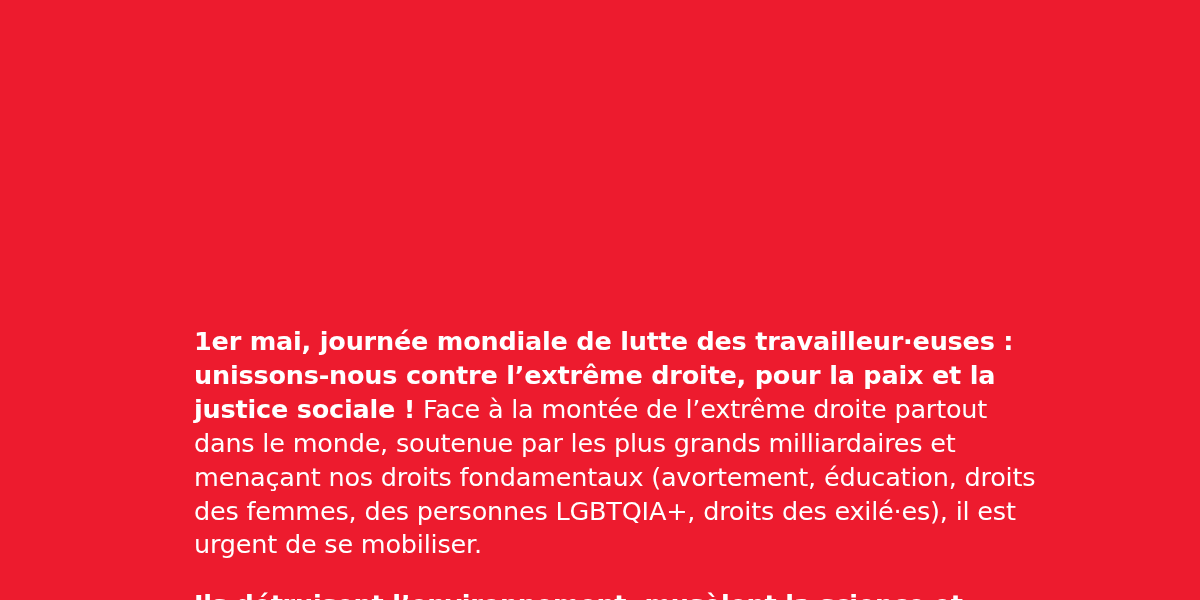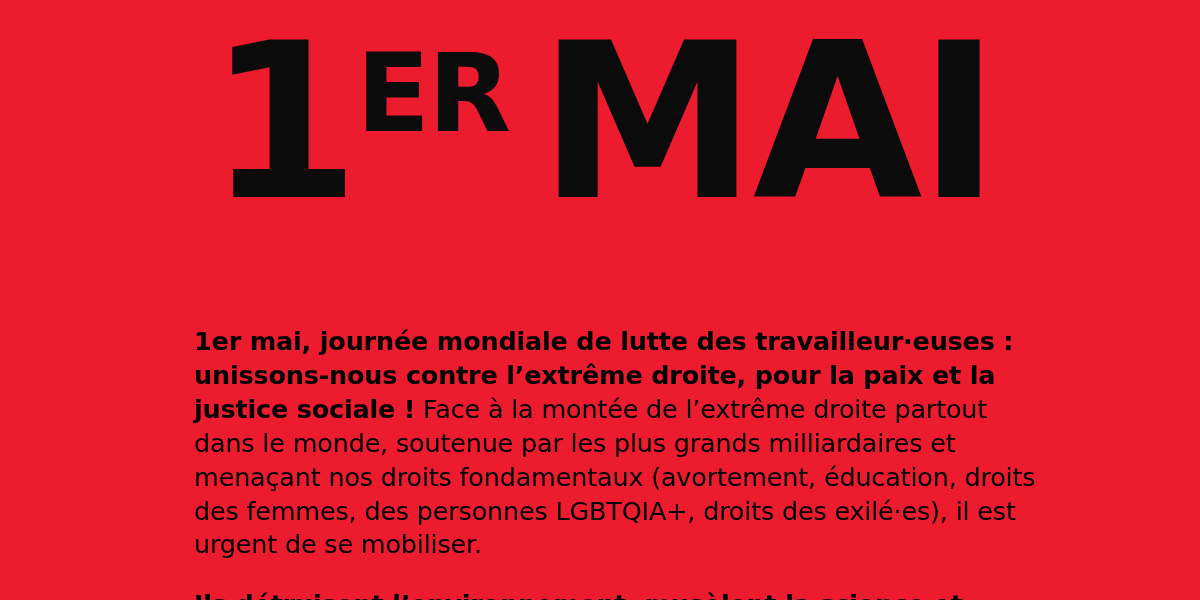--- a/index.html
+++ b/index.html
@@ -62,43 +62,40 @@
     position: absolute;
     left: 194px;
     top: 325px;
     width: 848px;
   }
   .para {
     font-family: "DejaVu Sans", sans-serif;
     font-size: 25.5px;
     line-height: 1.33;
     letter-spacing: -0.2px;
-    color: #000000;
+    color: #ffffff;
     margin: 0 0 26px 0;
     text-align: left;
   }
   .para strong {
     font-weight: 700;
   }
   .para .lead {
     font-weight: 700;
   }
   .para-2 {
     font-weight: 700;
     margin-bottom: 0;
   }
 </style>
 </head>
 <body>
 
 <div class="poster">
 
-  <div class="headline">
-    <span class="big">1</span><span class="sup">ER</span><span class="gap"></span><span class="big">MAI</span>
-  </div>
 
   <div class="body-copy">
 
     <p class="para">
       <strong class="lead">1er mai, journée mondiale de lutte des travailleur·euses : unissons-nous contre l’extrême droite, pour la paix et la justice sociale !</strong><span> Face à la montée de l’extrême droite partout dans le monde, soutenue par les plus grands milliardaires et menaçant nos droits fondamentaux (avortement, éducation, droits des femmes, des personnes LGBTQIA+, droits des exilé·es), il est urgent de se mobiliser.</span>
     </p>
 
     <p class="para para-2">
       <span>Ils détruisent l’environnement, musèlent la science et sacri-</span>
     </p>

